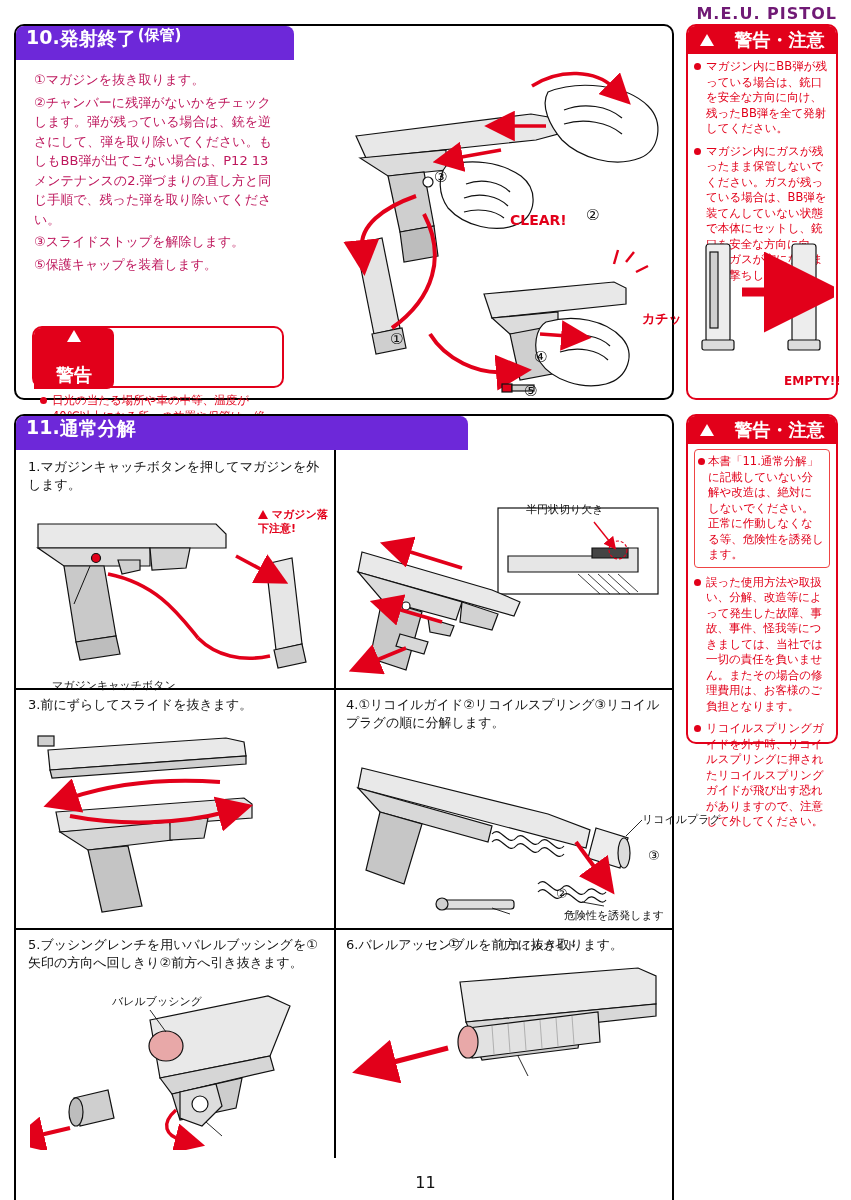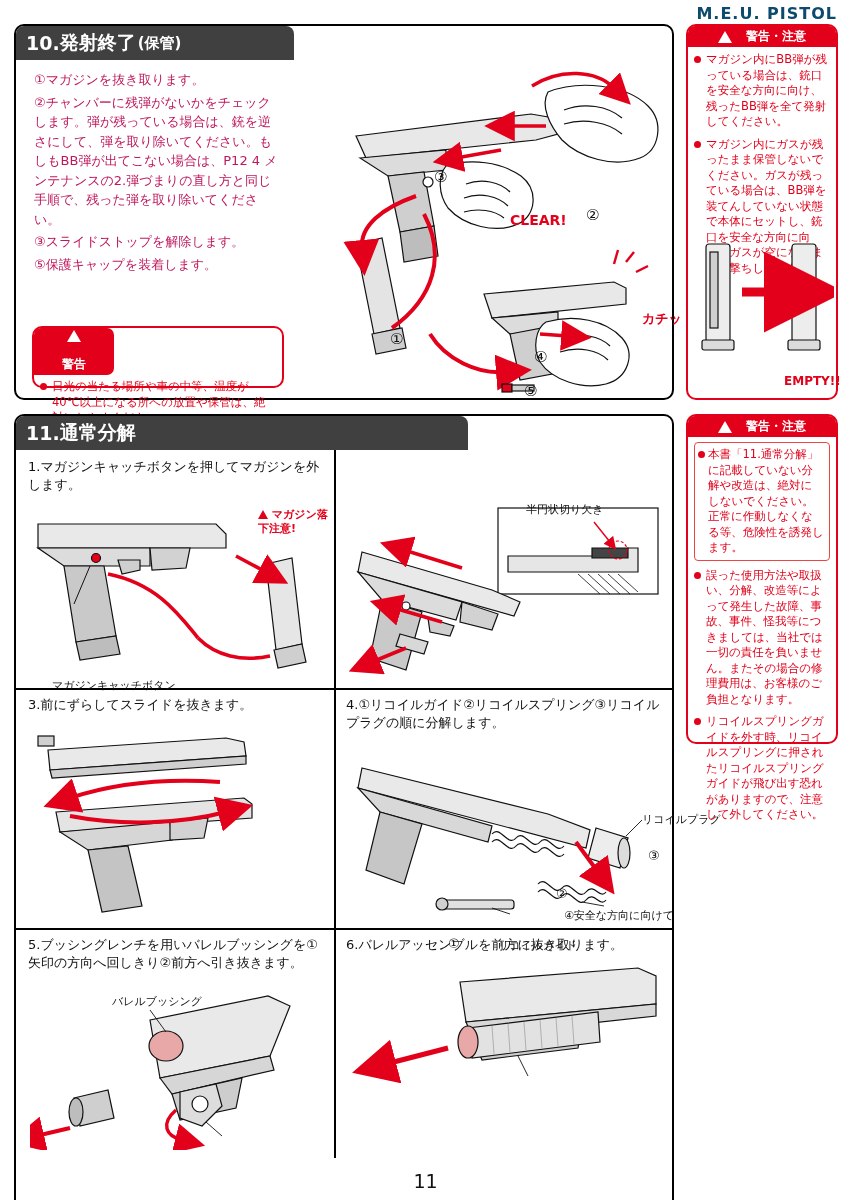--- a/index.html
+++ b/index.html
@@ -25,40 +25,39 @@
 
   
   .header-title {
     position: absolute;
     top: 4px;
     right: 14px;
     font-family: "DejaVu Sans", "Liberation Sans", sans-serif;
     font-weight: bold;
     font-size: 16px;
     letter-spacing: 1px;
-    color: #0c4a6e;
+    color: #701a75;
   }
 
   
   .rbox {
     position: absolute;
     border: 2px solid #000;
     border-radius: 10px;
     box-sizing: border-box;
     background: #fff;
   }
   .sec-title-bar {
     position: absolute;
     left: 0; top: 0;
     height: 34px;
-    background: #404040;
+    background: #6d28d9;
     color: #fff;
     border-radius: 8px 8px 0 0;
     display: flex;
-    align-items: center;
     padding: 0 10px;
     font-weight: bold;
     font-size: 19px;
     box-sizing: border-box;
     white-space: nowrap;
   }
   .sec-title-bar .small {
     font-size: 15px;
     font-weight: bold;
   }
@@ -68,26 +67,26 @@
     position: absolute;
     border: 2px solid #e2001a;
     border-radius: 10px;
     box-sizing: border-box;
     background: #fff;
   }
   .warn-head {
     background: #e2001a;
     color: #fff;
     font-weight: bold;
-    font-size: 12px;
+    font-size: 18px;
     border-radius: 7px 7px 0 0;
     padding: 2px 6px;
     display: flex;
     align-items: center;
-    gap: 14px;
+    gap: 21px;
     box-sizing: border-box;
   }
   .warn-head .tri {
     display: inline-block;
     width: 0; height: 0;
     border-left: 7px solid transparent;
     border-right: 7px solid transparent;
     border-bottom: 12px solid #fff;
     position: relative;
   }
@@ -140,21 +139,21 @@
     background: #000;
     width: 2px;
   }
 
   .pagenum {
     position: absolute;
     bottom: 8px;
     left: 0;
     width: 851px;
     text-align: center;
-    font-size: 19px;
+    font-size: 16px;
     color: #111;
   }
 
   .callout {
     position: absolute;
     font-size: 11px;
     color: #111;
     white-space: nowrap;
   }
   .callout.red { color: #e2001a; font-weight: bold; }
@@ -171,21 +170,21 @@
   <div class="rbox" style="left:14px; top:24px; width:660px; height:376px;">
     <div class="sec-title-bar" style="width:278px;">
       <span>10.</span>
       <span>発射終了</span>
       <span class="small" style="margin-left:2px;">(保管)</span>
     </div>
 
     <div class="jtext" style="position:absolute; left:18px; top:44px; width:250px;">
       <div style="margin-bottom:3px;">①マガジンを抜き取ります。</div>
       <div style="margin-bottom:3px;">
-        <span>②チャンバーに残弾がないかをチェックします。弾が残っている場合は、銃を逆さにして、弾を取り除いてください。もしもBB弾が出てこない場合は、P12 4 メンテナンスの2.弾づまりの直し方と同じ手順で、残った弾を取り除いてください。</span>
+        <span>②チャンバーに残弾がないかをチェックします。弾が残っている場合は、銃を逆さにして、弾を取り除いてください。もしもBB弾が出てこない場合は、P12 13 メンテナンスの2.弾づまりの直し方と同じ手順で、残った弾を取り除いてください。</span>
       </div>
       <div style="margin-bottom:3px;">③スライドストップを解除します。</div>
       <div>⑤保護キャップを装着します。</div>
     </div>
 
     <div class="warnbox" style="left:16px; top:300px; width:252px; height:62px;">
       <div class="warn-head" style="width:80px; border-radius:7px 7px 7px 0;flex-direction:column;">
         <span class="tri"></span>
         <span>警告</span>
       </div>
@@ -470,21 +469,21 @@
         </g>
 
         <path d="M234,104 L256,134" stroke="#e2001a" stroke-width="4" fill="none" marker-end="url(#ah6)"></path>
 
         <path d="M284,98 L300,82" stroke="#111" stroke-width="0.9"></path>
         <path d="M240,164 L262,168" stroke="#111" stroke-width="0.9"></path>
         <path d="M150,170 L168,176" stroke="#111" stroke-width="0.9"></path>
       </svg>
     </div>
     <div class="callout" style="left:626px; top:396px;">リコイルプラグ</div>
-    <div class="callout" style="left:548px; top:492px;">④安全な方向に向けて</div>
+    <div class="callout" style="left:548px; top:492px;">危険性を誘発します</div>
     <div class="callout" style="left:482px; top:522px;">リコイルガイド</div>
     <div class="callout" style="left:432px; top:520px; font-size:13px;">①</div>
     <div class="callout" style="left:540px; top:470px; font-size:13px;">②</div>
     <div class="callout" style="left:632px; top:432px; font-size:13px;">③</div>
 
     <div class="cell-title" style="position:absolute; left:12px; top:520px; width:300px;">5.ブッシングレンチを用いバレルブッシングを①矢印の方向へ回しきり②前方へ引き抜きます。</div>
     <div class="fig" style="left:14px; top:574px; width:296px; height:160px;">
       <svg width="296" height="160" viewBox="0 0 296 160">
         <defs>
           <marker id="ah7" markerWidth="9" markerHeight="9" refX="2" refY="4.5" orient="auto">

